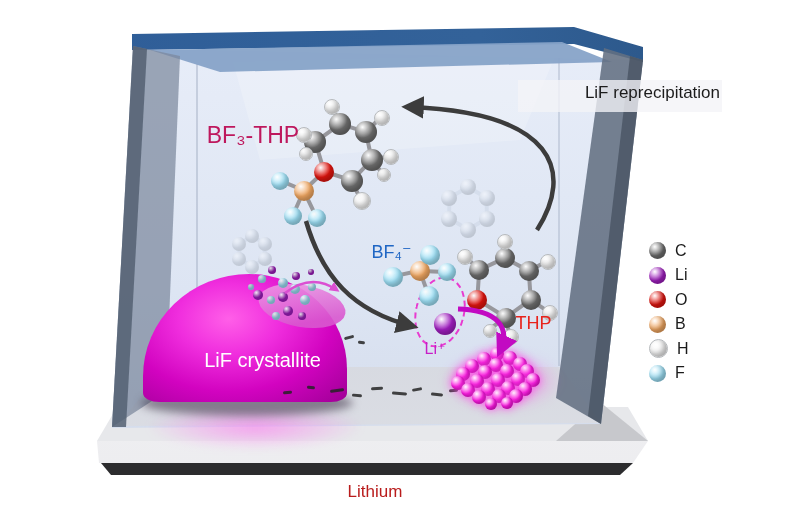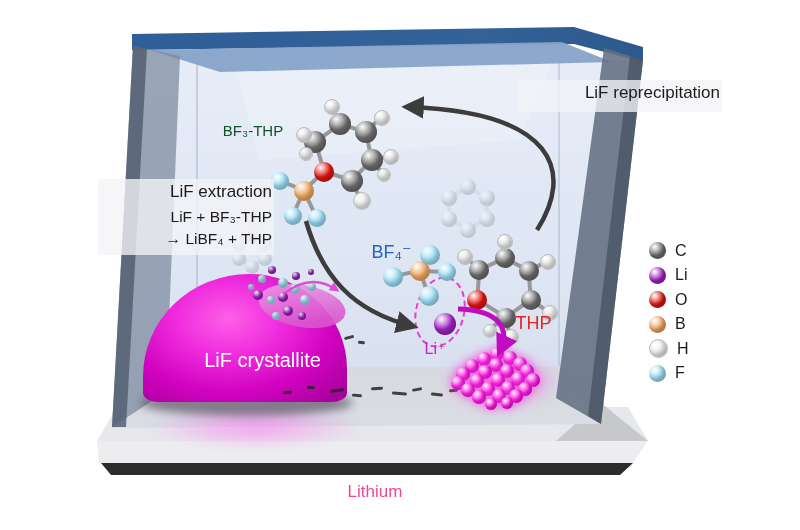--- a/index.html
+++ b/index.html
@@ -49,36 +49,36 @@
   #restructured-label{left:430px;top:406px;width:165px;font-size:17.5px;color:#ea14d4;}
 
   
   .rx-box{position:absolute;text-align:right;background:rgba(243,244,247,.78);padding:3px 2px 5px;}
   #ext-box{left:98px;top:179px;width:172px;}
   #rep-box{left:518px;top:80px;width:200px;}
   .rx-head{font-size:17px;margin-bottom:4px;}
   .rx-line{font-size:15.5px;line-height:1.42;}
 
   
-  #bf3-label{left:203px;top:122px;width:100px;font-size:15px;color:#14532d;}
+  #bf3-label{left:203px;top:122px;width:100px;font-size:23px;color:#be185d;}
   #bf4-label{left:364px;top:241px;width:55px;font-size:18px;color:#1f66c4;}
   #li-label{left:413px;top:339px;width:44px;font-size:16px;color:#c71fc7;}
   #thp-label{left:506px;top:313px;width:55px;font-size:18px;color:#e8231c;}
 
   #li-ellipse{position:absolute;left:415px;top:276px;width:46px;height:68px;
               border:2.5px dashed #e83bd0;border-radius:50%;transform:rotate(14deg);}
 
   
   .atom{position:absolute;border-radius:50%;box-shadow:inset -2.5px -3.5px 5px rgba(0,0,0,.28);}
   .bond{position:absolute;height:3.5px;border-radius:2px;transform-origin:0 50%;}
   .mark{position:absolute;height:2.5px;background:#242424;border-radius:2px;opacity:.85;}
 
   
   #title{top:7px;left:0;width:800px;font-size:18px;color:#1b73b4;}
-  #lithium-label{left:280px;top:482px;width:190px;font-size:17px;color:#ec4899;}
+  #lithium-label{left:280px;top:482px;width:190px;font-size:17px;color:#b91c1c;}
 
   
   #legend{position:absolute;left:649px;top:242px;}
   .legend-row{display:flex;align-items:center;gap:9px;height:17px;margin-bottom:7.5px;}
   .legend-sphere{width:17px;height:17px;border-radius:50%;box-shadow:inset -3px -3px 5px rgba(0,0,0,.3);}
   .legend-label{font-size:16px;color:#1a1a1a;}
 
   #arrows{position:absolute;left:0;top:0;pointer-events:none;}
 </style>
 </head>
@@ -287,25 +287,20 @@
       <marker id="mswoosh" viewBox="0 0 10 10" refX="7" refY="5" markerWidth="4" markerHeight="4" orient="auto">
         <path d="M0 0 L10 5 L0 10 z" fill="#db4fd2"></path>
       </marker>
     </defs>
     <path d="M 537 230 C 574 172 556 112 408 107" fill="none" stroke="#3c3c3c" stroke-width="4.5" marker-end="url(#mdark)"></path>
     <path d="M 306 221 C 322 276 352 311 412 326" fill="none" stroke="#3c3c3c" stroke-width="4.5" marker-end="url(#mdark)"></path>
     <path d="M 458 309 C 497 310 511 327 500 351" fill="none" stroke="#c20ac2" stroke-width="5" marker-end="url(#mpink)"></path>
     <path d="M 285 293 C 303 279 321 279 337 290" fill="none" stroke="#db4fd2" stroke-width="2.5" marker-end="url(#mswoosh)"></path>
   </svg>
 
-  <div class="rx-box" id="ext-box">
-    <div class="rx-head">LiF extraction</div>
-    <div class="rx-line">LiF + BF₃-THP</div>
-    <div class="rx-line">→ LiBF₄ + THP</div>
-  </div>
   <div class="rx-box" id="rep-box">
     <div class="rx-head">LiF reprecipitation</div>
   </div>
 
   <div class="lbl" id="bf3-label">BF₃-THP</div>
   <div class="lbl" id="bf4-label">BF₄⁻</div>
   <div class="lbl" id="li-label">Li⁺</div>
   <div class="lbl" id="thp-label">THP</div>
   <div class="lbl" id="crystallite-label">LiF crystallite</div>
   <div class="lbl" id="lithium-label">Lithium</div>

